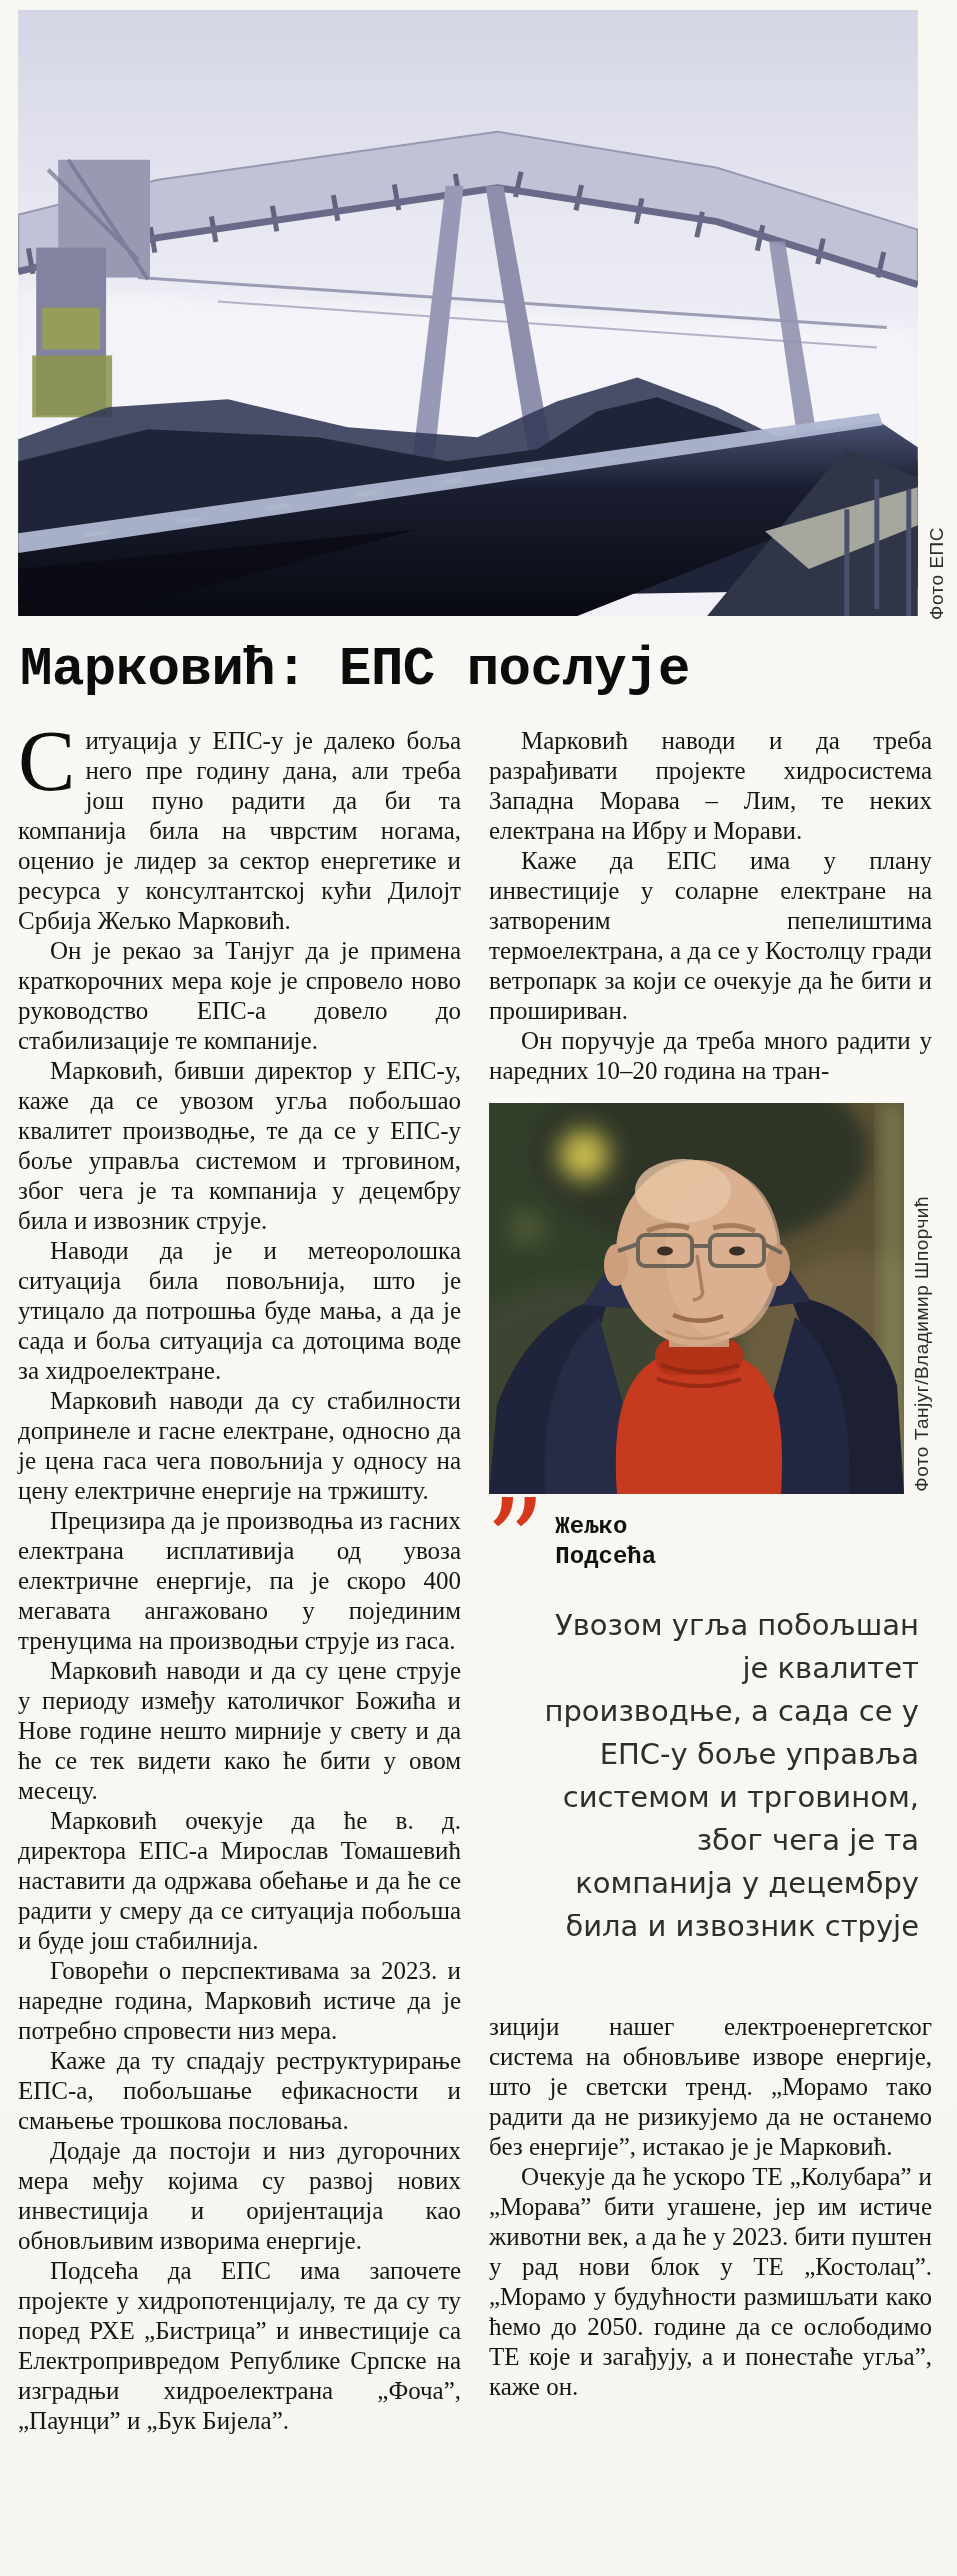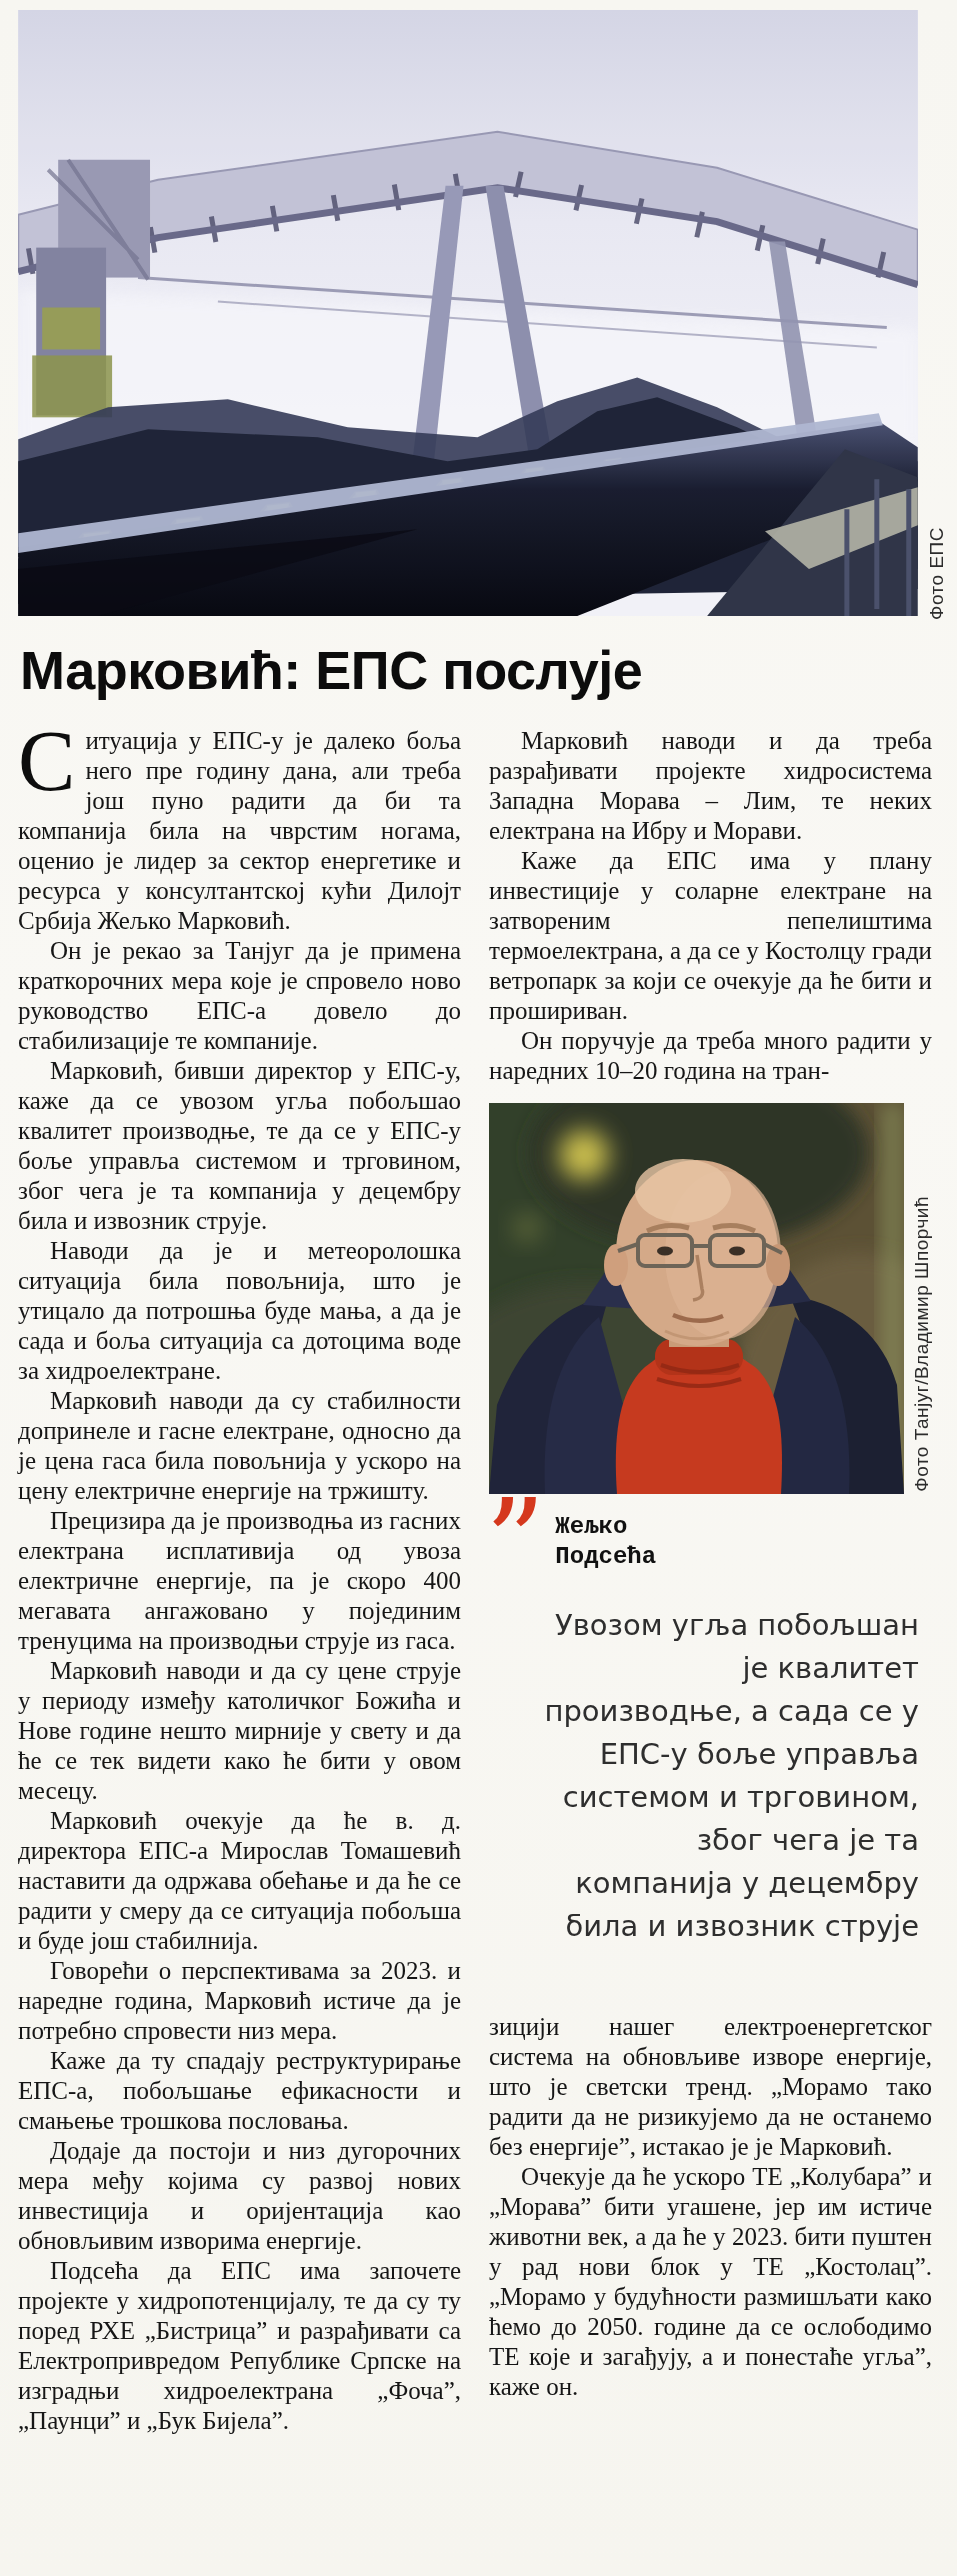--- a/index.html
+++ b/index.html
@@ -38,21 +38,21 @@
     font-family:"Liberation Sans", sans-serif;
     font-size:19px;
     letter-spacing:0.5px;
     color:#2c2c2c;
     white-space:nowrap;
   }
   .hero-credit{ right:-30px; bottom:-4px; }
   
   h1.headline{
     margin:24px 0 18px 2px;
-    font-family:Liberation Sans, sans-serif;
+    font-family:Liberation Mono, monospace;
     font-weight:700;
     font-size:54px;
     line-height:60px;
     letter-spacing:-0.5px;
     color:#0c0c0c;
   }
   
   .cols{
     display:flex;
     gap:28px;
@@ -199,28 +199,28 @@
     <span>Марковић: ЕПС послује</span><br>
   </h1>
 
   <div class="cols">
 
     <div class="col">
       <p class="first"><span class="dropcap">С</span><span>итуација у ЕПС-у је далеко боља него пре годину дана, али треба још пуно радити да би та компанија била на чврстим ногама, оценио је лидер за сектор енергетике и ресурса у консултантској кући Дилојт Србија Жељко Марковић.</span></p>
       <p>Он је рекао за Танјуг да је примена краткорочних мера које је спровело ново руководство ЕПС-а довело до стабилизације те компаније.</p>
       <p>Марковић, бивши директор у ЕПС-у, каже да се увозом угља побољшао квалитет производње, те да се у ЕПС-у боље управља системом и трговином, због чега је та компанија у децембру била и извозник струје.</p>
       <p>Наводи да је и метеоролошка ситуација била повољнија, што је утицало да потрошња буде мања, а да је сада и боља ситуација са дотоцима воде за хидроелектране.</p>
-      <p>Марковић наводи да су стабилности допринеле и гасне електране, односно да је цена гаса била повољнија у ускоро на цену електричне енергије на тржишту.</p>
+      <p>Марковић наводи да су стабилности допринеле и гасне електране, односно да је цена гаса чега повољнија у односу на цену електричне енергије на тржишту.</p>
       <p>Прецизира да је производња из гасних електрана исплативија од увоза електричне енергије, па је скоро 400 мегавата ангажовано у појединим тренуцима на производњи струје из гаса.</p>
       <p>Марковић наводи и да су цене струје у периоду између католичког Божића и Нове године нешто мирније у свету и да ће се тек видети како ће бити у овом месецу.</p>
       <p>Марковић очекује да ће в. д. директора ЕПС-а Мирослав Томашевић наставити да одржава обећање и да ће се радити у смеру да се ситуација побољша и буде још стабилнија.</p>
       <p>Говорећи о перспективама за 2023. и наредне година, Марковић истиче да је потребно спровести низ мера.</p>
       <p>Каже да ту спадају реструктурирање ЕПС-а, побољшање ефикасности и смањење трошкова пословања.</p>
       <p>Додаје да постоји и низ дугорочних мера међу којима су развој нових инвестиција и оријентација као обновљивим изворима енергије.</p>
-      <p>Подсећа да ЕПС има започете пројекте у хидропотенцијалу, те да су ту поред РХЕ „Бистрица” и разрађивати са Електропривредом Републике Српске на изградњи хидроелектрана „Фоча”, „Паунци” и „Бук Бијела”.</p>
+      <p>Подсећа да ЕПС има започете пројекте у хидропотенцијалу, те да су ту поред РХЕ „Бистрица” и инвестиције са Електропривредом Републике Српске на изградњи хидроелектрана „Фоча”, „Паунци” и „Бук Бијела”.</p>
     </div>
 
     <div class="col">
       <p>Марковић наводи и да треба разрађивати пројекте хидросистема Западна Морава – Лим, те неких електрана на Ибру и Морави.</p>
       <p>Каже да ЕПС има у плану инвестиције у соларне електране на затвореним пепелиштима термоелектрана, а да се у Костолцу гради ветропарк за који се очекује да ће бити и прошириван.</p>
       <p>Он поручује да треба много радити у наредних 10–20 година на тран-</p>
 
       <figure class="portrait">
         <div class="portrait-art">
           <svg width="415" height="391" viewBox="0 0 415 391" xmlns="http://www.w3.org/2000/svg">

